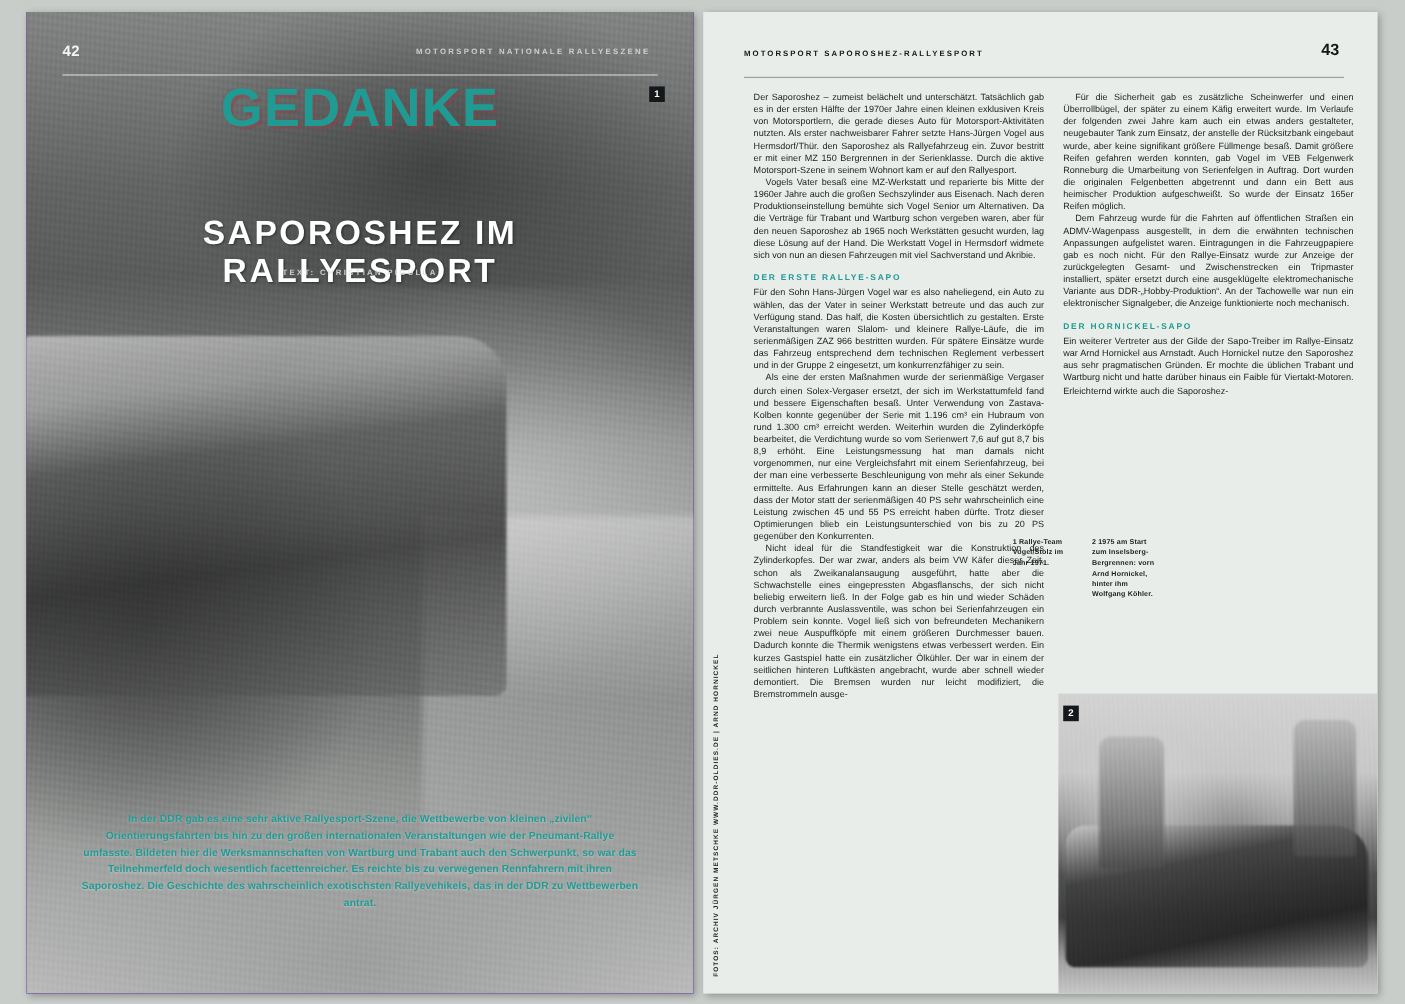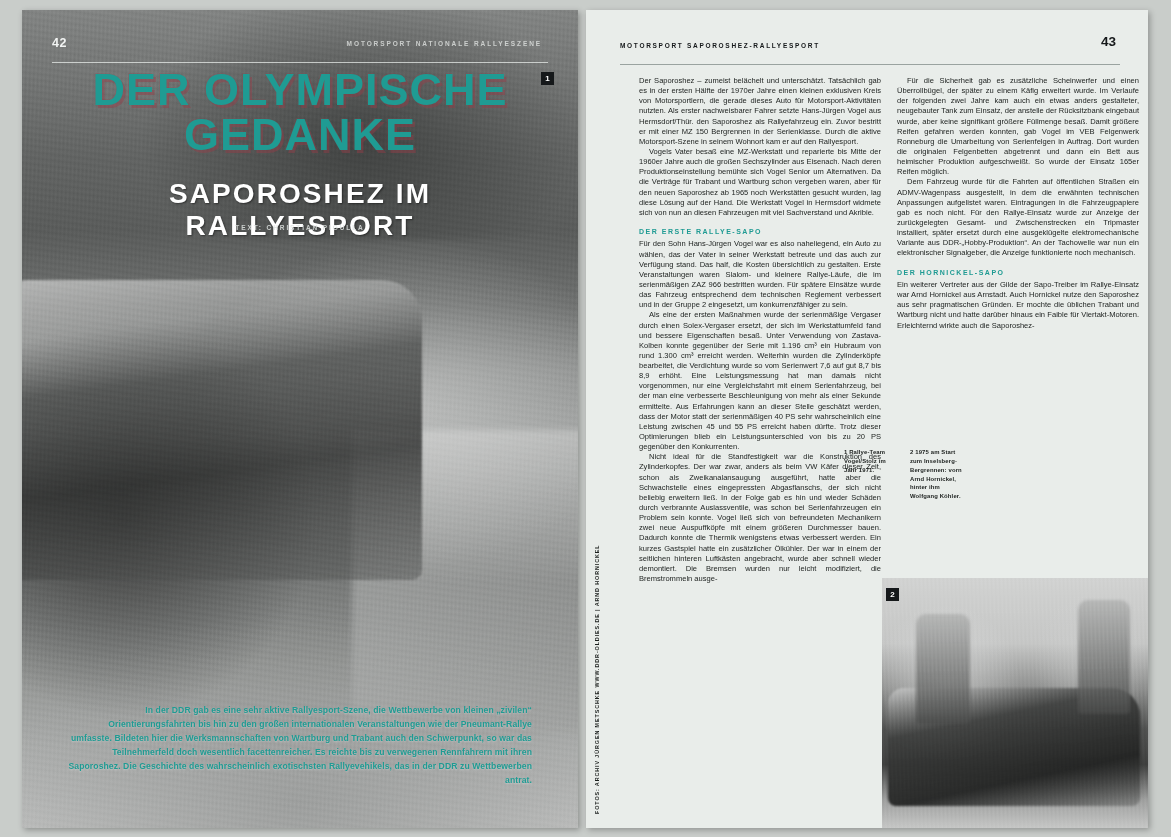--- a/index.html
+++ b/index.html
@@ -162,22 +162,22 @@
     font-weight: 700;
     line-height: 13px;
     text-align: center;
   }
   .marker-1 { left: 519px; top: 62px; }
 
   .lead-in {
     position: absolute;
     left: 46px;
     right: 46px;
-    bottom: 40px;
-    text-align: right;
+    bottom: 68px;
+    text-align: center;
     color: #1f9b93;
     font-size: 8.6px;
     line-height: 1.62;
     font-weight: 700;
     letter-spacing: 0.1px;
     text-shadow: 0 1px 2px rgba(255,255,255,0.35);
   }
 
   
   .page-right {
@@ -212,21 +212,21 @@
     position: absolute;
     left: 34px;
     right: 28px;
     top: 54px;
     height: 1px;
     background: #9aa3a0;
   }
 
   .cols {
     position: absolute;
-    left: 53px;
+    left: 42px;
     top: 66px;
     width: 500px;
     height: 740px;
   }
   .col {
     position: absolute;
     top: 0;
     width: 242px;
     color: #1b1f1d;
     font-size: 7.55px;
@@ -325,21 +325,20 @@
       <div class="tree-shape"></div>
       <div class="road-shape"></div>
       <div class="car-shape"></div>
     </div>
 
     <div class="folio-left">42</div>
     <div class="runhead-left">MOTORSPORT NATIONALE RALLYESZENE</div>
     <div class="rule-left"></div>
 
     <div class="headline">
-      <span>DER OLYMPISCHE</span>
       <span class="l2">GEDANKE</span>
     </div>
     <div class="subhead">SAPOROSHEZ IM RALLYESPORT</div>
     <div class="byline">TEXT: CHRISTIAN PIGULLA</div>
 
     <div class="marker marker-1">1</div>
 
     <div class="lead-in">In der DDR gab es eine sehr aktive Rallyesport-Szene, die Wettbewerbe von kleinen „zivilen“ Orientierungsfahrten bis hin zu den großen internationalen Veranstaltungen wie der Pneumant-Rallye umfasste. Bildeten hier die Werksmannschaften von Wartburg und Trabant auch den Schwerpunkt, so war das Teilnehmerfeld doch wesentlich facettenreicher. Es reichte bis zu verwegenen Rennfahrern mit ihren Saporoshez. Die Geschichte des wahrscheinlich exotischsten Rallyevehikels, das in der DDR zu Wettbewerben antrat.</div>
   </div>
 

